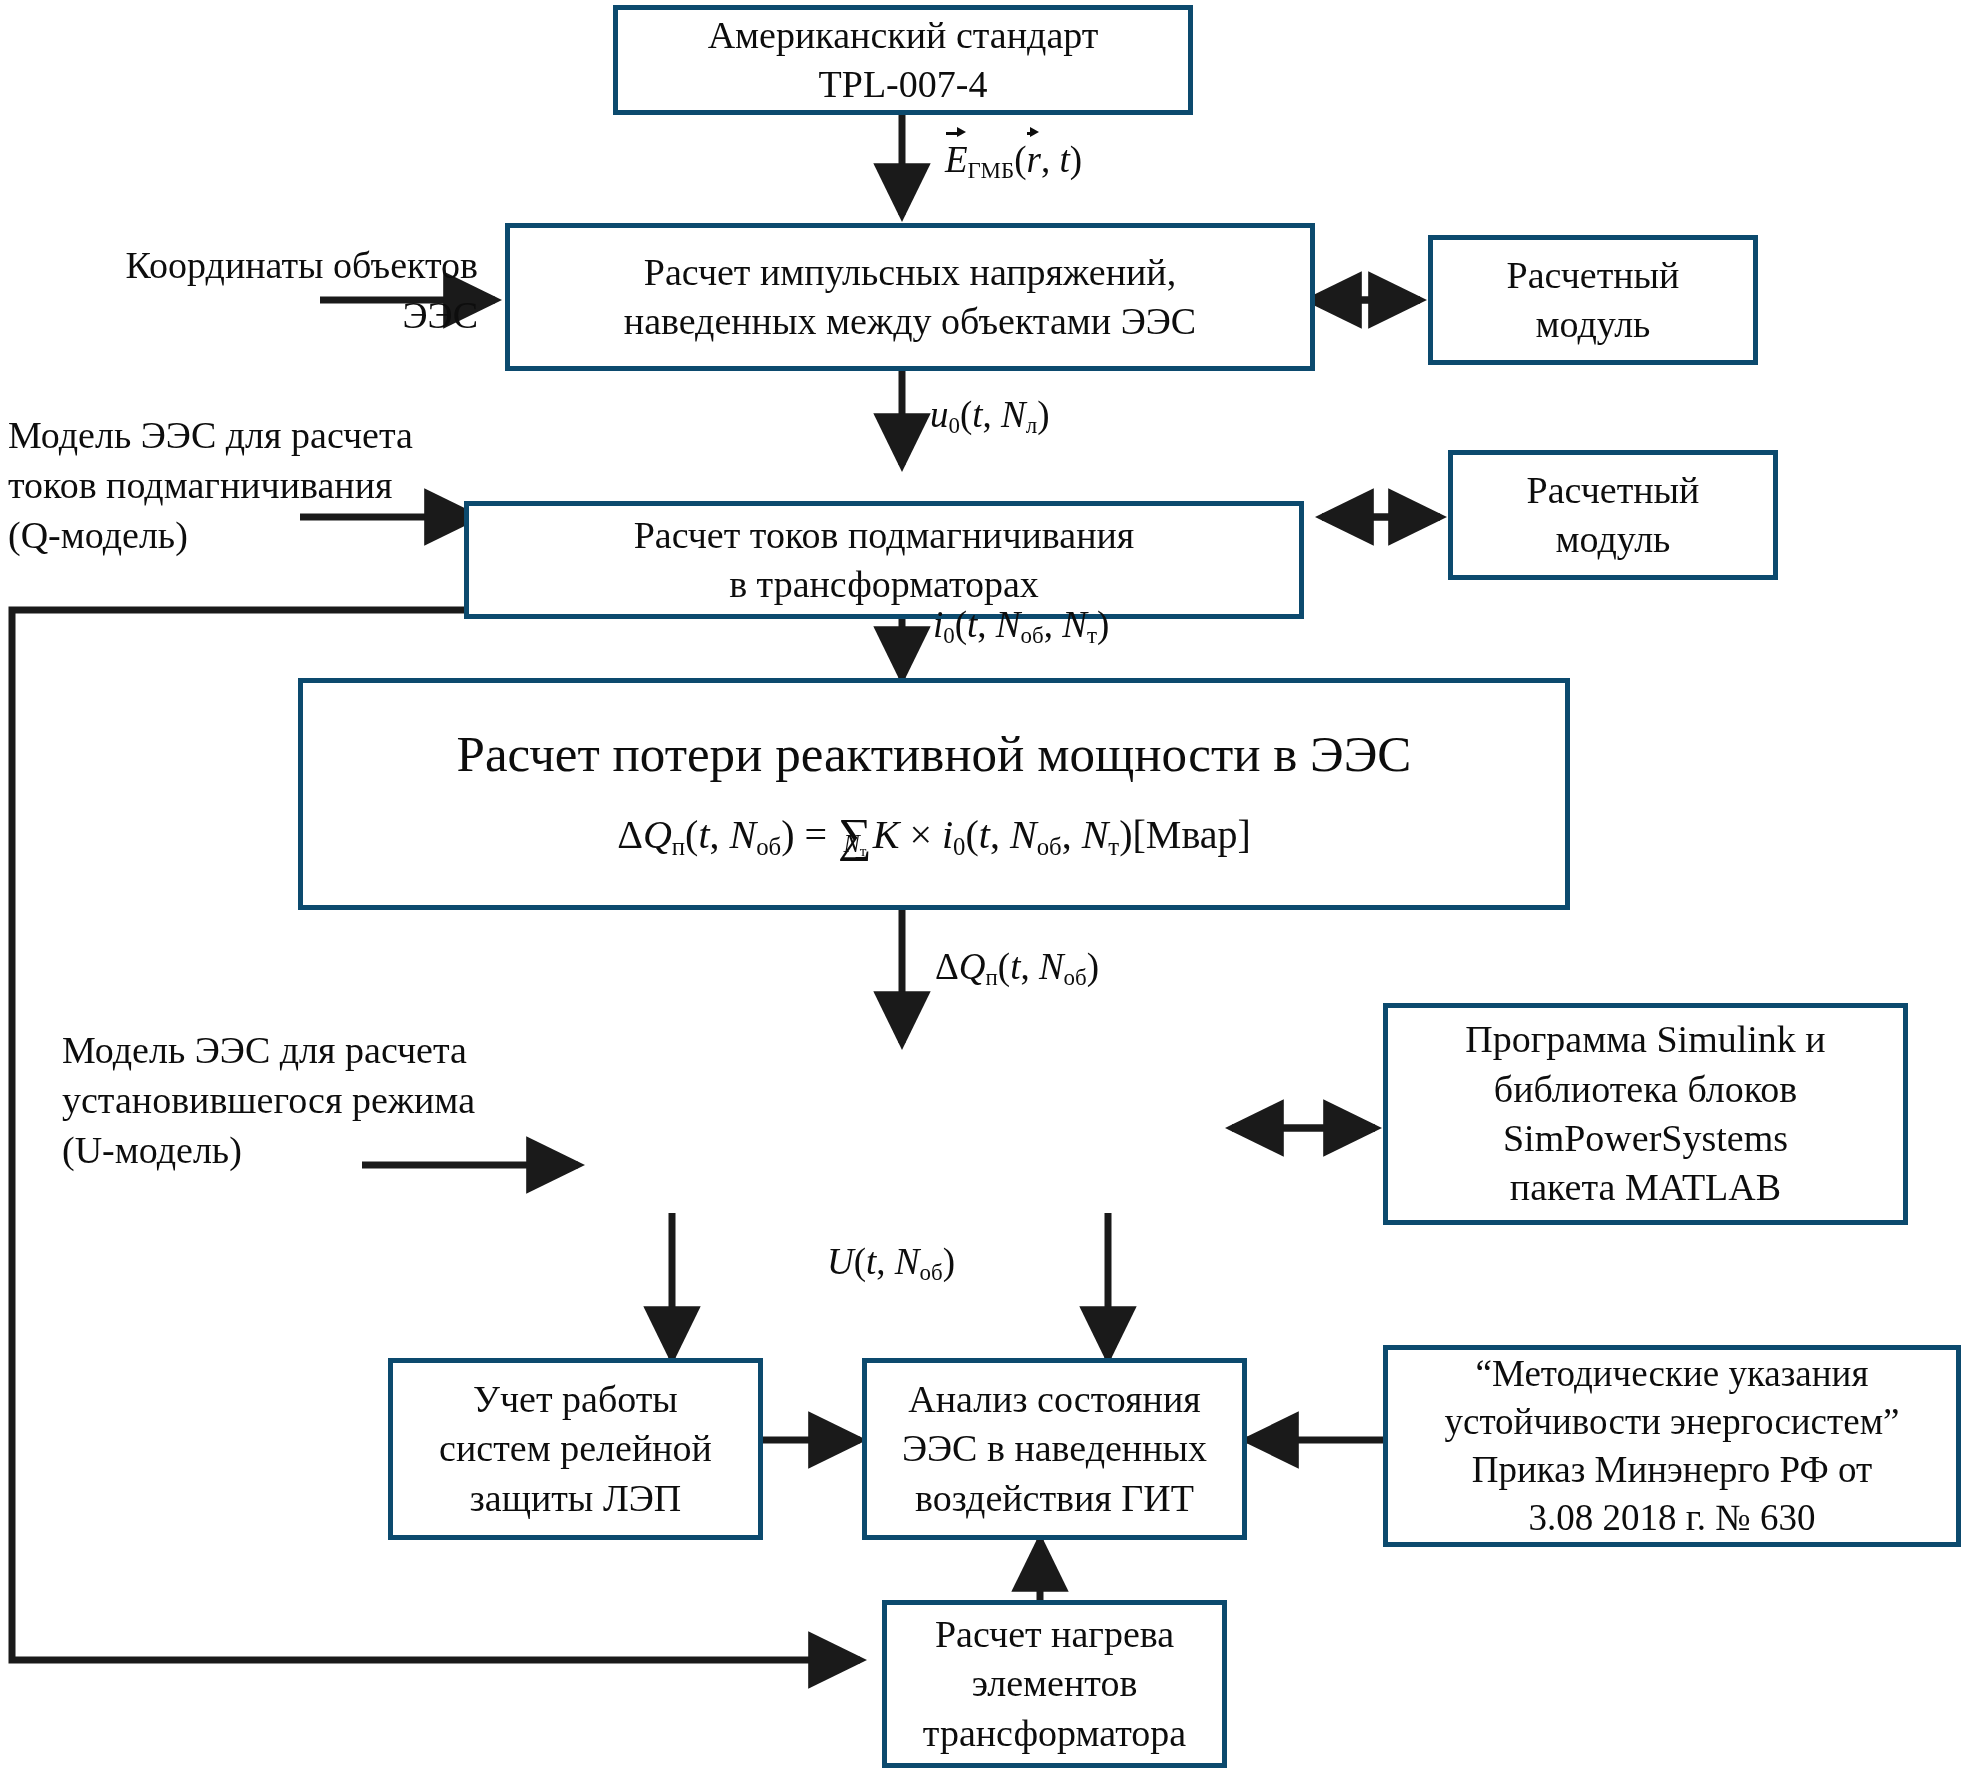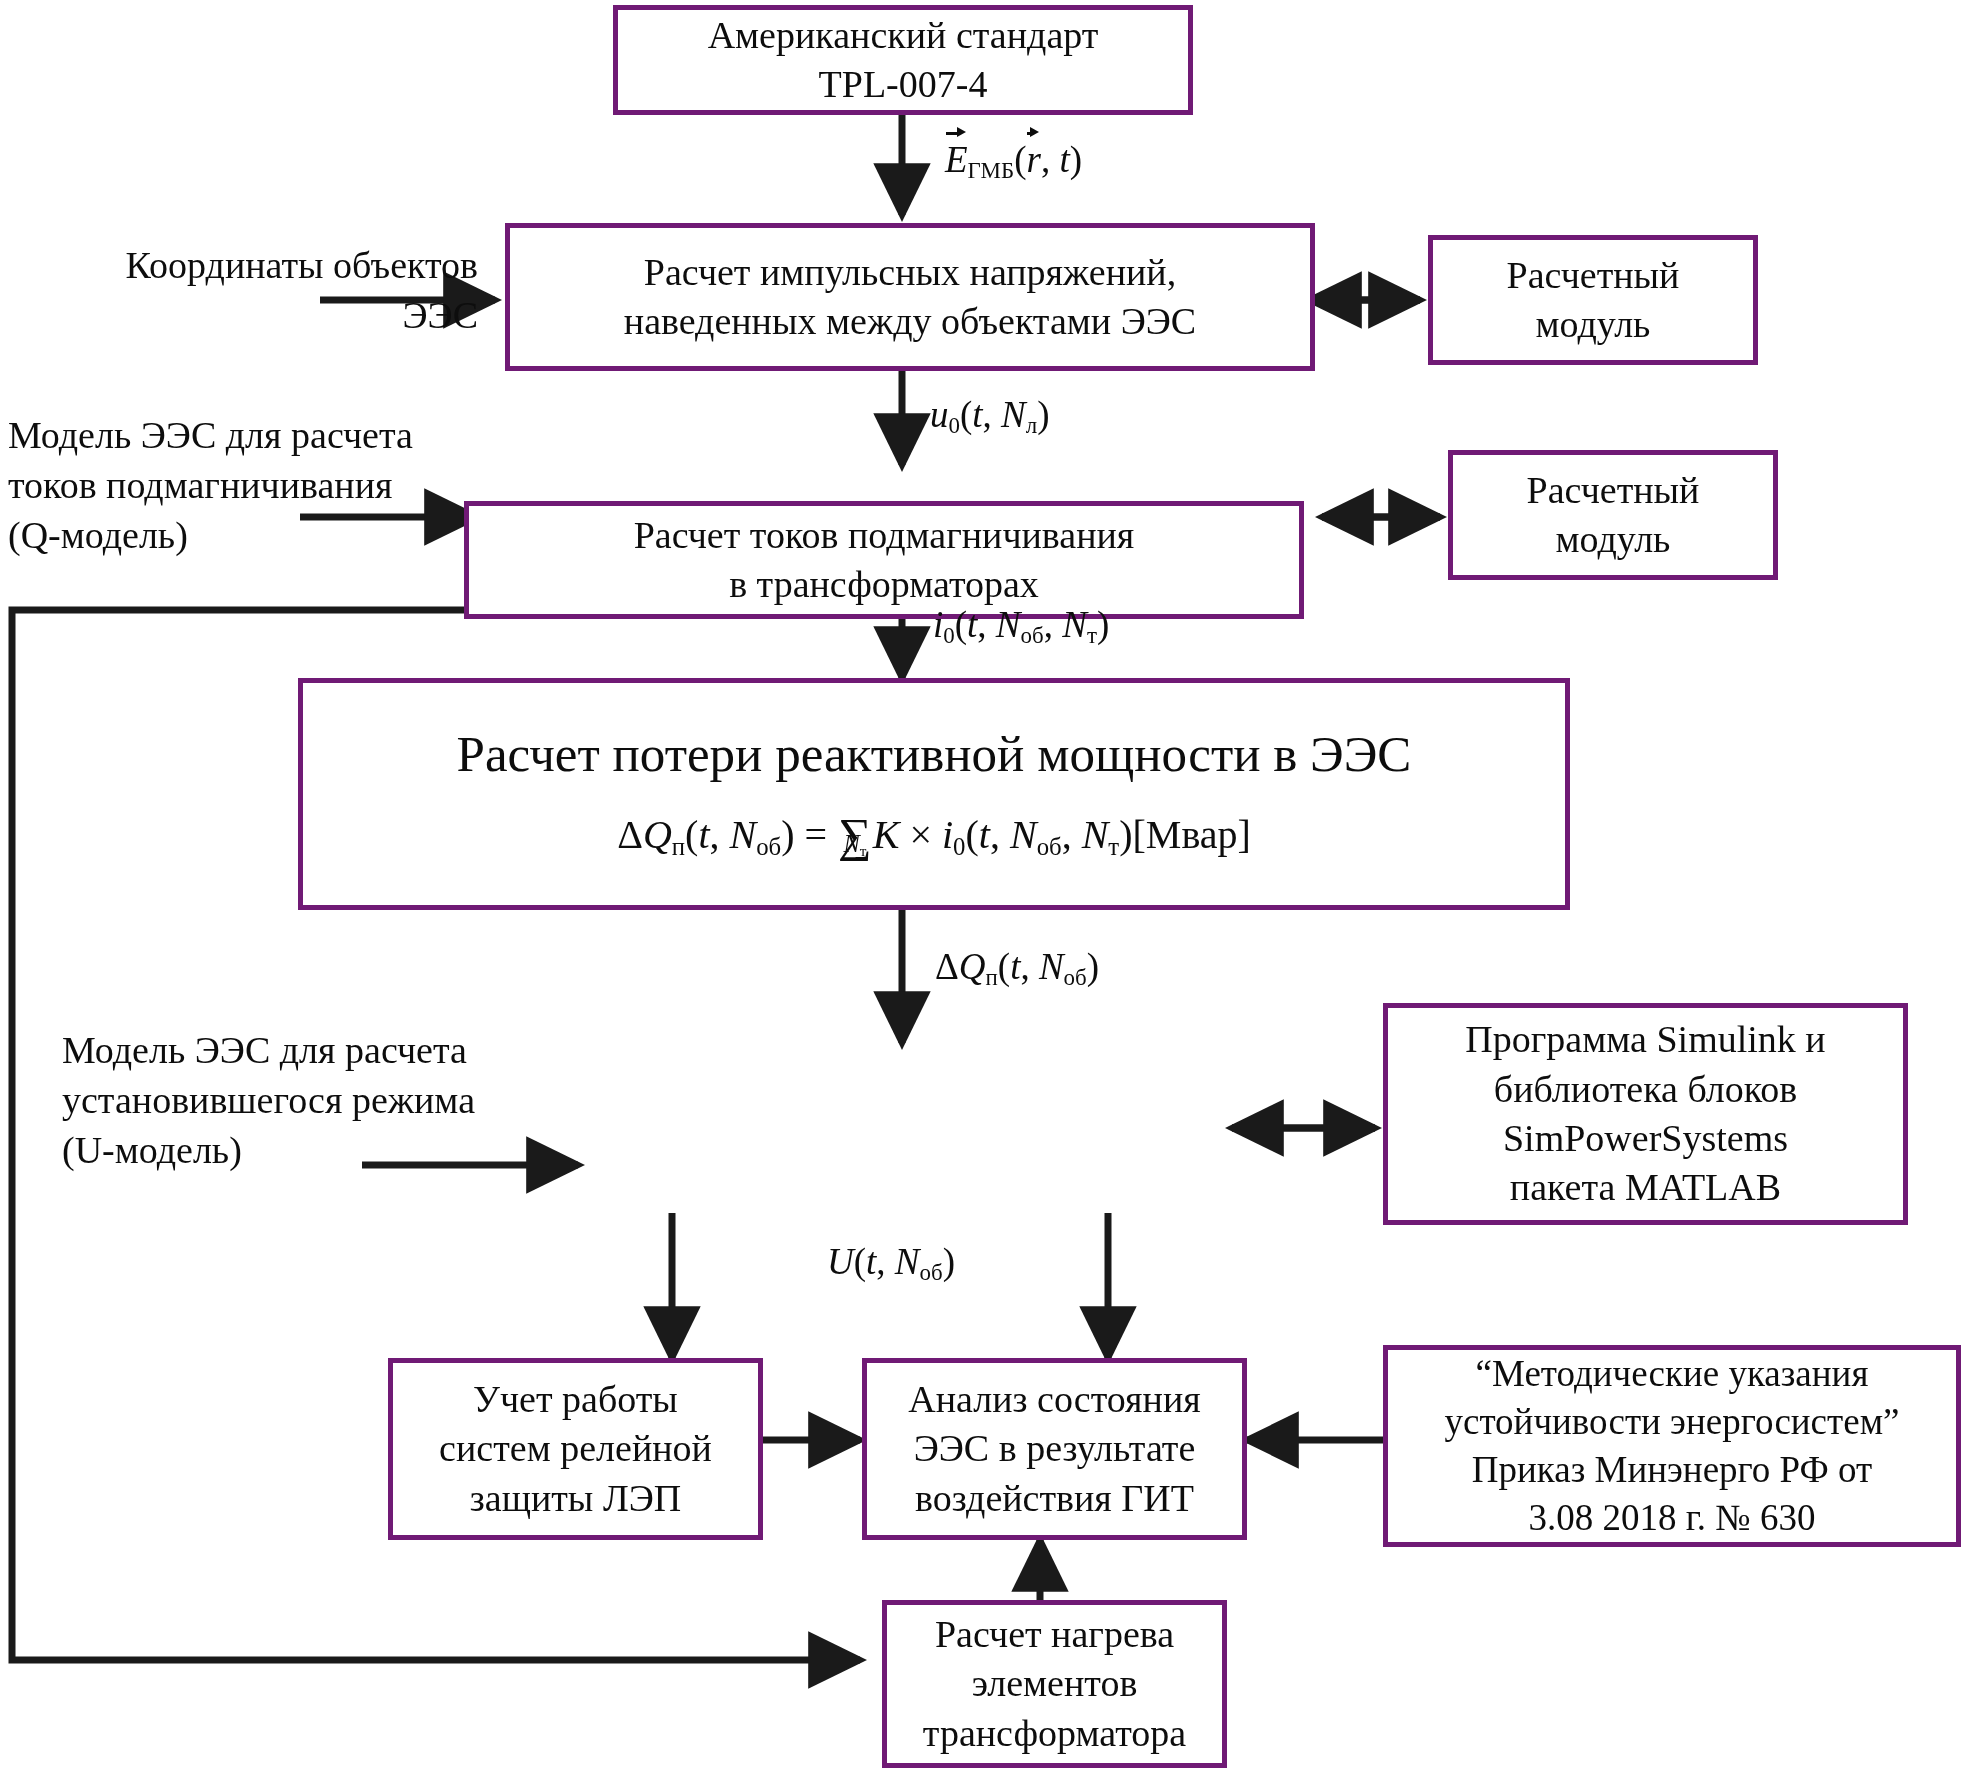--- a/index.html
+++ b/index.html
@@ -18,21 +18,21 @@
   }
   svg.diagram {
     position: absolute;
     left: 0; top: 0;
     width: 1974px;
     height: 1772px;
   }
   .bx {
     position: absolute;
     box-sizing: border-box;
-    border: 5px solid #701a75;
+    border: 5px solid #0c4a6e;
     background: #ffffff;
     display: flex;
     align-items: center;
     justify-content: center;
     text-align: center;
     line-height: 1.30;
     font-size: 38px;
     padding: 4px 10px;
   }
   .bx .inner { width: 100%; white-space: pre-line; }
@@ -193,21 +193,21 @@
   </div>
 
   <div class="bx" style="left:388px; top:1358px; width:375px; height:182px;">
     <span class="inner">Учет работы
 систем  релейной
 защиты ЛЭП</span>
   </div>
 
   <div class="bx" style="left:862px; top:1358px; width:385px; height:182px;">
     <span class="inner">Анализ состояния
-ЭЭС в результате
+ЭЭС в наведенных
 воздействия ГИТ</span>
   </div>
 
   <div class="bx" style="left:1383px; top:1345px; width:578px; height:202px; font-size:37px;">
     <span class="inner">“Методические указания
 устойчивости энергосистем”
 Приказ Минэнерго РФ от
 3.08 2018 г. № 630</span>
   </div>
 

